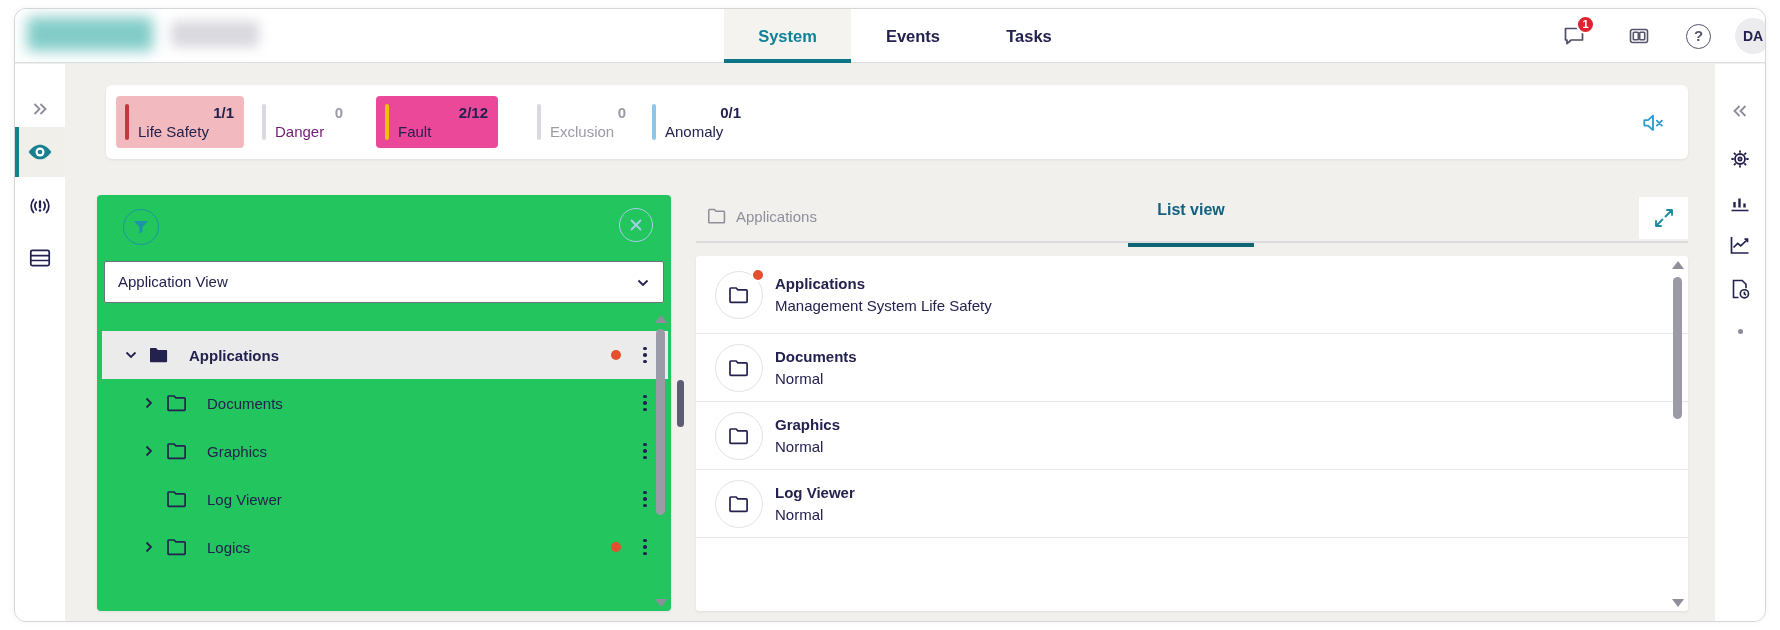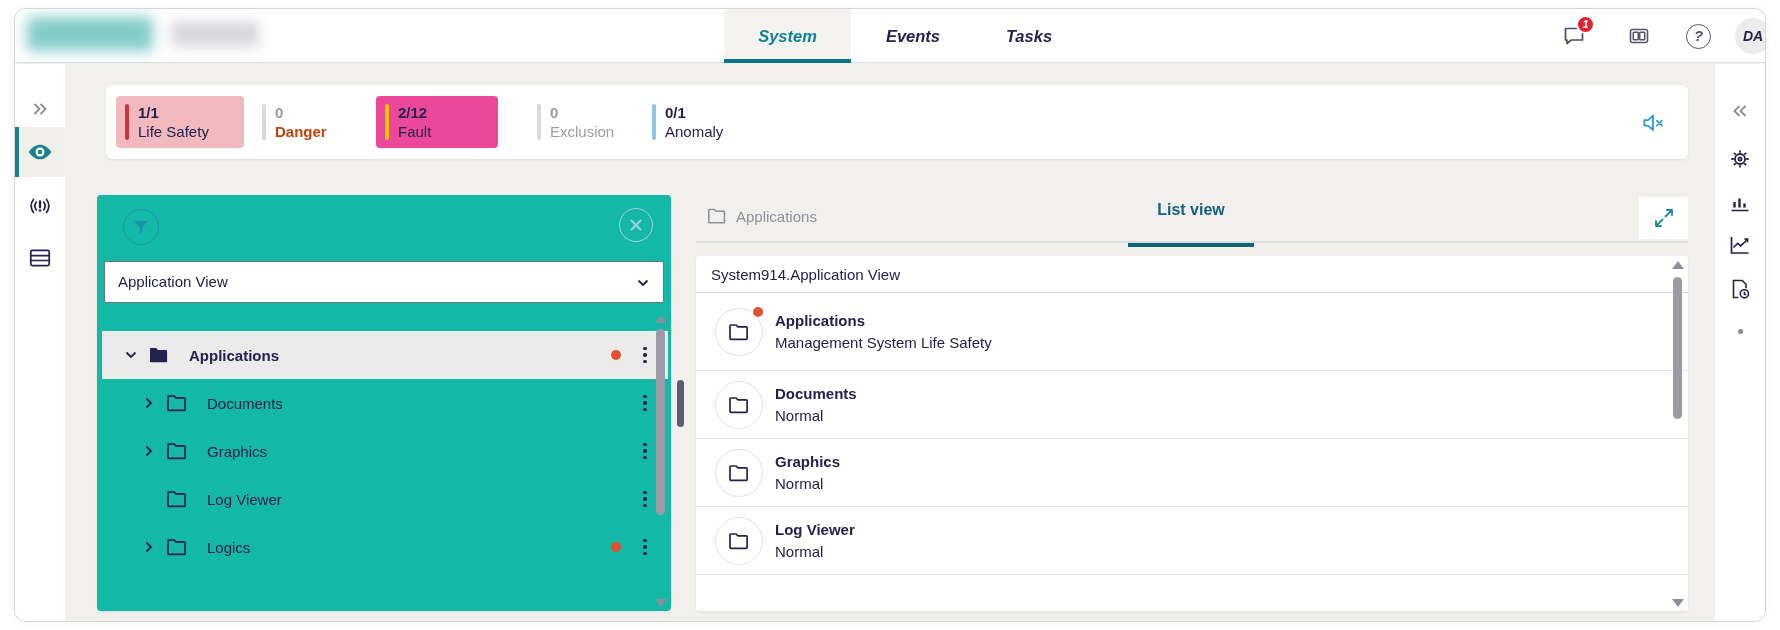--- a/index.html
+++ b/index.html
@@ -1,20 +1,20 @@
 <!DOCTYPE html>
 <html><head>
 <meta charset="utf-8">
 <style>
   * { margin:0; padding:0; box-sizing:border-box; }
   html,body { width:1780px; height:630px; background:#ffffff; font-family:"Liberation Sans", sans-serif; color:#23224f; overflow:hidden; }
   .frame { position:absolute; left:14px; top:8px; width:1752px; height:614px; background:#f1f0ec; border:1px solid #d6d6d6; border-radius:12px; overflow:hidden; box-shadow:0 0 6px rgba(0,0,0,.05); }
 
   
-  .topbar { position:absolute; left:0; top:0; width:100%; height:54px; background:#ffffff; border-bottom:1px solid #dddddf;font-style:italic; }
+  .topbar { position:absolute; left:0; top:0; width:100%; height:54px; background:#ffffff; border-bottom:1px solid #dddddf; }
   .logo-blur { position:absolute; border-radius:4px; }
   .logo-teal { left:12px; top:8px; width:126px; height:34px; background:#82ccc8; filter:blur(7px); }
   .logo-gray { left:156px; top:12px; width:88px; height:26px; background:#d9d8de; filter:blur(6px); }
   .tab { position:absolute; top:0; height:54px; line-height:54px; text-align:center; font-size:16.5px; font-weight:bold; color:#23224f; cursor:default; }
   .tab-system { left:709px; width:127px; background:#f4f3ef; color:#0e8296; }
   .tab-system::after { content:""; position:absolute; left:0; bottom:0; width:100%; height:4px; background:#0c7585; }
   .tab-events { left:848px; width:100px; }
   .tab-tasks  { left:964px; width:100px; }
   .topbar-icon { position:absolute; top:15px; width:24px; height:24px; }
   .ti-chat { left:1547px; }
@@ -28,34 +28,34 @@
   .rail-left { left:0; width:50px; }
   .rail-right { right:0; width:50px; }
   .rail-item { position:absolute; left:0; width:100%; height:50px; display:flex; align-items:center; justify-content:center; }
   .rail-item.active { background:#f0efea; }
   .rail-item.active::before { content:""; position:absolute; left:0; top:0; bottom:0; width:4px; background:#17808f; }
 
   
   .status-card { position:absolute; left:91px; top:76px; width:1582px; height:74px; background:#fff; border-radius:6px; box-shadow:0 1px 3px rgba(0,0,0,.07); }
   .chip { position:absolute; top:11px; height:52px; border-radius:4px; padding:7px 10px 0 22px; }
   .chip .bar { position:absolute; left:9px; top:8px; bottom:8px; width:4px; border-radius:2px; }
-  .chip .val { font-size:15px; font-weight:bold; line-height:19px; }
+  .chip .val { font-size:15px; font-weight:bold; line-height:19px;text-align:right; }
   .chip .lbl { font-size:15px; line-height:20px; }
   .chip-1 { left:10px;  width:128px; background:#f2b9be; } .chip-1 .bar { background:#c9353d; }
-  .chip-2 { left:147px; width:100px; } .chip-2 .bar { background:#d9d9df; } .chip-2 .val,.chip-2 .lbl { color:#c2410c; font-weight:bold; }
+  .chip-2 { left:147px; width:100px; } .chip-2 .bar { background:#d9d9df; } .chip-2 .val,.chip-2 .lbl { color:#701a75; font-weight:normal; }
   .chip-2 .val { font-weight:bold; color:#9b9aa8; }
   .chip-3 { left:270px; width:122px; background:#ec4899; } .chip-3 .bar { background:#ecc500; }
   .chip-4 { left:422px; width:108px; } .chip-4 .bar { background:#d9d9df; } .chip-4 .val,.chip-4 .lbl { color:#9b9aa8; }
   .chip-4 .val { font-weight:bold; }
   .chip-5 { left:537px; width:108px; } .chip-5 .bar { background:#8ec6ea; }
   .chip-6 { left:662px; width:124px; background:#dadada; } .chip-6 .bar { background:#a3a3a3; }
   .mute-btn { position:absolute; right:22px; top:25px; width:26px; height:26px; }
 
   
-  .left-panel { position:absolute; left:82px; top:186px; width:574px; height:416px; background:#14b8a6; border-radius:4px; box-shadow:0 1px 3px rgba(0,0,0,.07); overflow:hidden; }
+  .left-panel { position:absolute; left:82px; top:186px; width:574px; height:416px; background:#22c55e; border-radius:4px; box-shadow:0 1px 3px rgba(0,0,0,.07); overflow:hidden; }
   .filter-btn { position:absolute; left:26px; top:14px; width:36px; height:36px; border:1.6px solid #1b95a5; border-radius:50%; display:flex; align-items:center; justify-content:center; }
   .clear-btn { position:absolute; left:522px; top:13px; width:34px; height:34px; border:1.6px solid #a8cee9; border-radius:50%; display:flex; align-items:center; justify-content:center; }
   .view-select { position:absolute; left:7px; top:66px; width:560px; height:42px; border:1px solid #70707c; border-radius:2px; background:#fff; font-size:15px; line-height:40px; padding-left:13px; color:#23224f; }
   .view-select .dd-chevron { position:absolute; right:12px; top:13px; }
   .tree { position:absolute; left:0; top:136px; width:574px; }
   .tree-row { position:relative; height:48px; margin:0 3px 0 5px; display:flex; align-items:center; }
   .tree-row.selected { background:#ebebec; }
   .tree-row .twisty { width:16px; height:16px; margin-left:21px; flex:none; }
   .tree-row.lvl1 .twisty { margin-left:39px; }
   .tree-row .folder { width:24px; height:24px; margin-left:8px; flex:none; }
@@ -375,21 +375,20 @@
     <div class="rp-tab">List view</div>
     <div class="expand-btn">
       <svg class="icon" width="24" height="24" viewBox="0 0 24 24" fill="none" stroke="#1b8a9c" stroke-width="1.8" stroke-linecap="round">
           <path d="M13.5 10.5L20 4M20 4h-5M20 4v5M10.5 13.5L4 20M4 20h5M4 20v-5"></path>
         </svg>
     </div>
   </div>
 
   <div class="list-card">
 
-    <div class="group-h">System914.Application View</div>
 
     <div class="list-item first">
       <div class="li-avatar">
         <svg class="icon" width="24" height="24" viewBox="0 0 24 24" fill="none" stroke="#23224f" stroke-width="1.7">
             <path d="M3 18.5V5.8c0-.4.3-.8.8-.8h5.3l1.8 1.9h8.4c.4 0 .8.3.8.8v10.8c0 .4-.3.8-.8.8H3.8c-.5 0-.8-.3-.8-.8z"></path>
           </svg>
         <span class="li-alert"></span>
       </div>
       <div class="li-text">
         <span class="li-title">Applications</span>

